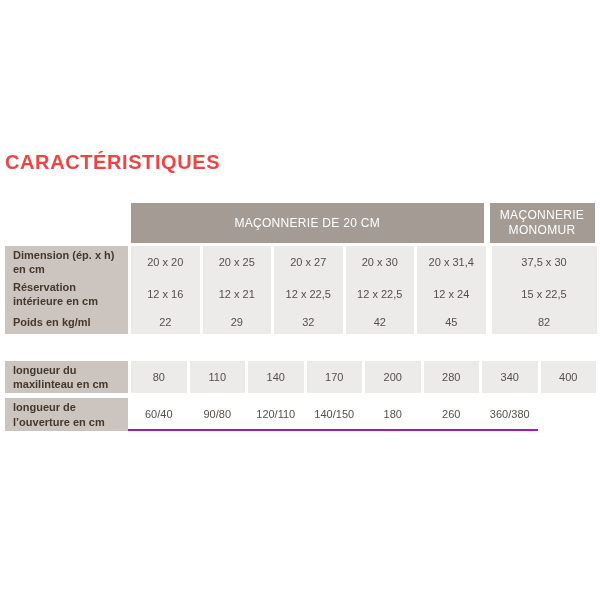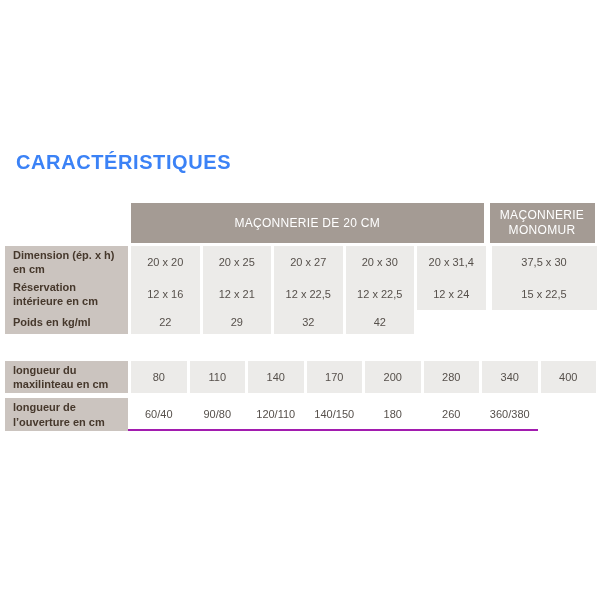--- a/index.html
+++ b/index.html
@@ -1,20 +1,20 @@
 <!DOCTYPE html>
 <html><head>
 <meta charset="utf-8">
 <style>
   html,body{margin:0;padding:0;background:#fff;}
   body{font-family:"Liberation Sans",sans-serif;}
   .page{position:relative;width:600px;height:600px;background:#ffffff;overflow:hidden;}
 
-  .title{position:absolute;left:16px;top:151px;font-size:20px;font-weight:bold;
-         color:#3b82f6;letter-spacing:0.6px;}
+  .title{position:absolute;left:5px;top:151px;font-size:20px;font-weight:bold;
+         color:#ef4444;letter-spacing:0.6px;}
 
   .table{position:absolute;left:5px;top:203px;width:594px;}
   .row{display:flex;align-items:stretch;}
 
   .hrow{height:40px;margin-bottom:3px;}
   .hspacer{width:123px;}
   .hband{background:#a49b94;color:#ffffff;display:flex;align-items:center;
          justify-content:center;text-align:center;font-size:12px;line-height:1.25;
          letter-spacing:0.3px;}
   .b20{width:352.5px;margin-left:3px;}
@@ -71,20 +71,22 @@
       <div class="cell c68">12 x 24</div>
       <div class="cell cmono">15 x 22,5</div>
     </div>
 
     <div class="row r24">
       <div class="label">Poids en kg/ml</div>
       <div class="cell c68">22</div>
       <div class="cell c68">29</div>
       <div class="cell c68">32</div>
       <div class="cell c68">42</div>
+      <div class="cell c68">45</div>
+      <div class="cell cmono">82</div>
     </div>
 
     <div class="row r4">
       <div class="label">longueur du maxilinteau en cm</div>
       <div class="cell c55">80</div>
       <div class="cell c55">110</div>
       <div class="cell c55">140</div>
       <div class="cell c55">170</div>
       <div class="cell c55">200</div>
       <div class="cell c55">280</div>

